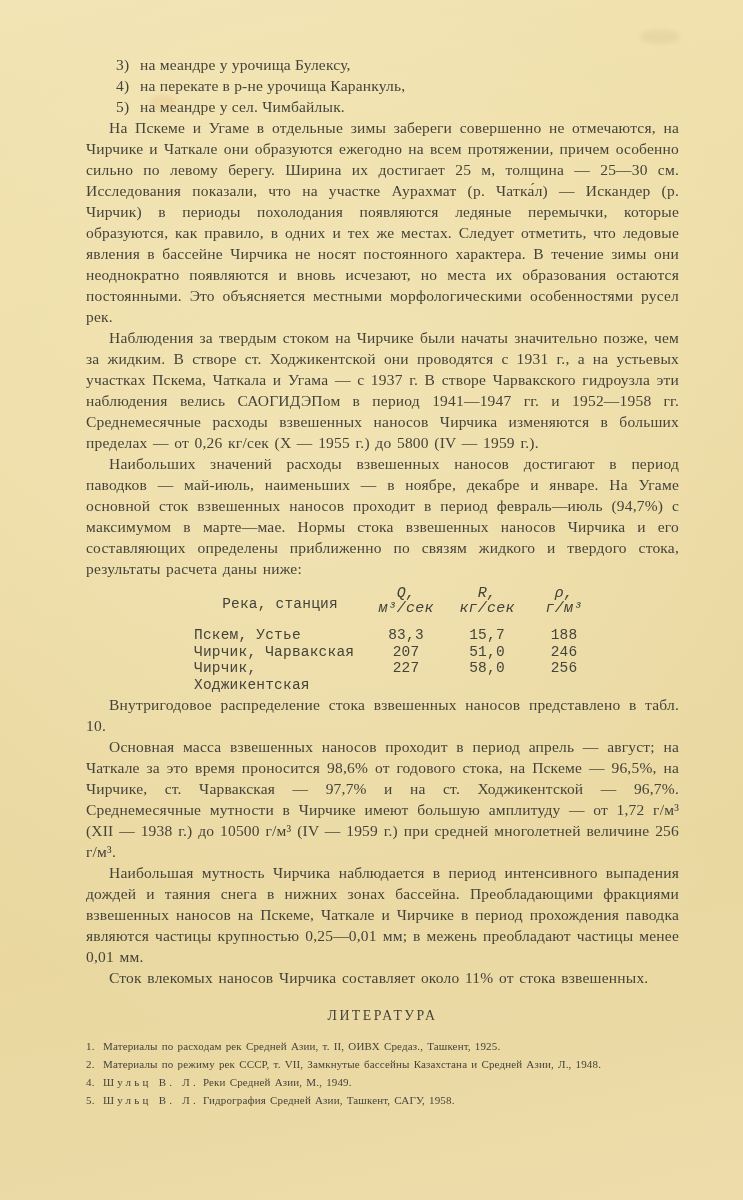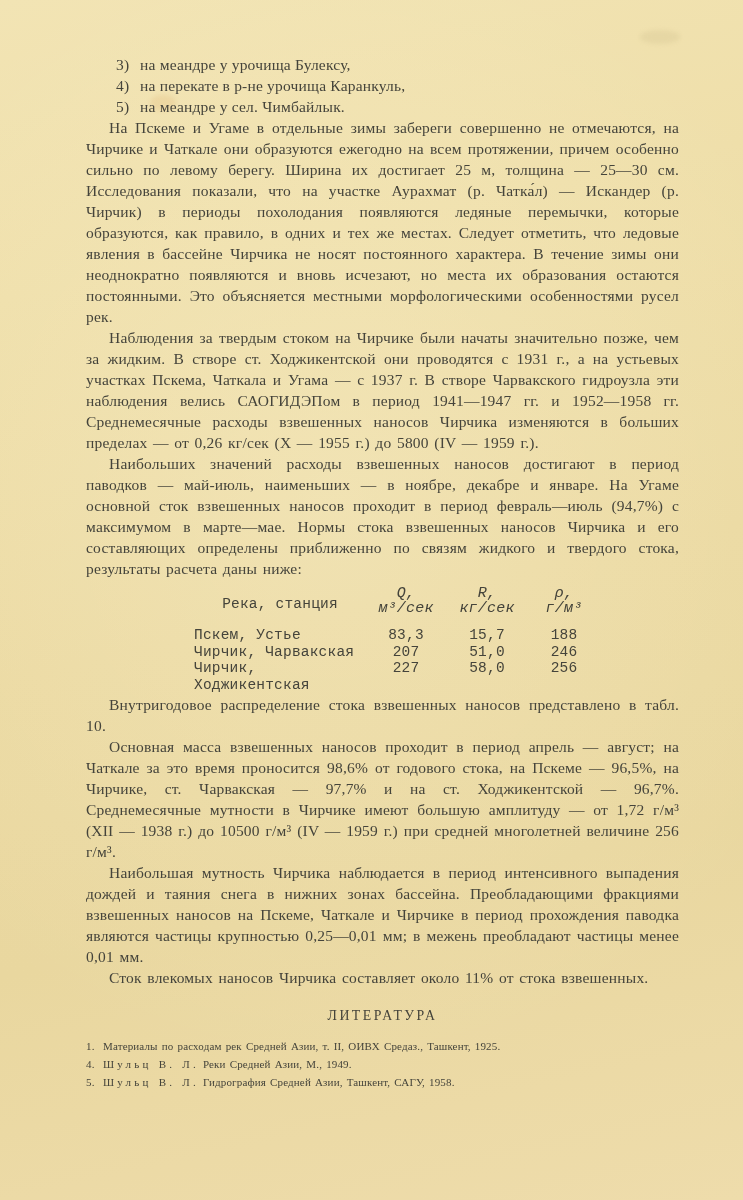--- a/index.html
+++ b/index.html
@@ -112,18 +112,19 @@
 
     <p class="para">Внутригодовое распределение стока взвешенных наносов представлено в табл. 10.</p>
     <p class="para">Основная масса взвешенных наносов проходит в период апрель — август; на Чаткале за это время проносится 98,6% от годового стока, на Пскеме — 96,5%, на Чирчике, ст. Чарвакская — 97,7% и на ст. Ходжикентской — 96,7%. Среднемесячные мутности в Чирчике имеют большую амплитуду — от 1,72 г/м³ (XII — 1938 г.) до 10500 г/м³ (IV — 1959 г.) при средней многолетней величине 256 г/м³.</p>
     <p class="para">Наибольшая мутность Чирчика наблюдается в период интенсивного выпадения дождей и таяния снега в нижних зонах бассейна. Преобладающими фракциями взвешенных наносов на Пскеме, Чаткале и Чирчике в период прохождения паводка являются частицы крупностью 0,25—0,01 мм; в межень преобладают частицы менее 0,01 мм.</p>
     <p class="para">Сток влекомых наносов Чирчика составляет около 11% от стока взвешенных.</p>
 
     <h3 class="lit-heading">ЛИТЕРАТУРА</h3>
 
     <div class="refs">
       <div class="ref"><span class="num">1.</span><span>Материалы по расходам рек Средней Азии, т. II, ОИВХ Средаз., Ташкент, 1925.</span></div>
+      <div class="ref"><span class="num">2.</span><span>Материалы по режиму рек СССР, т. VII, Замкнутые бассейны Казахстана и Средней Азии, Л., 1948.</span></div>
       <div class="ref"><span class="num">4.</span><span class="authors">Шульц В. Л.</span><span>Реки Средней Азии, М., 1949.</span></div>
       <div class="ref"><span class="num">5.</span><span class="authors">Шульц В. Л.</span><span>Гидрография Средней Азии, Ташкент, САГУ, 1958.</span></div>
     </div>
 
   </div>
 </div>
 
 </body></html>

